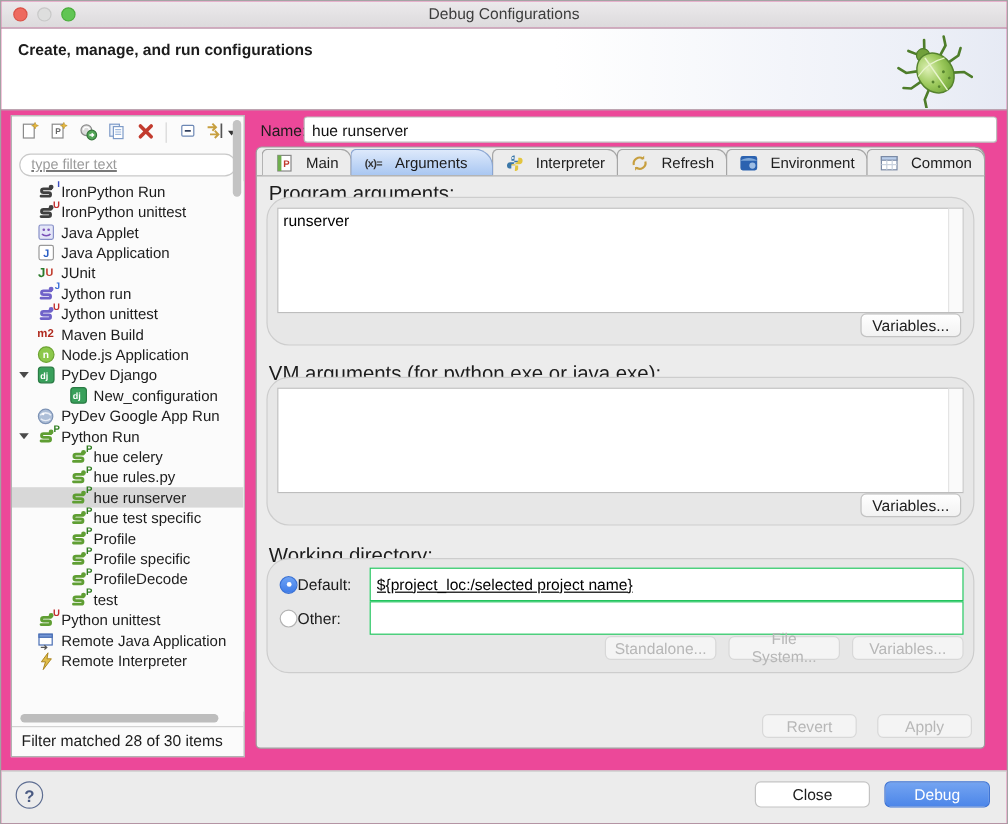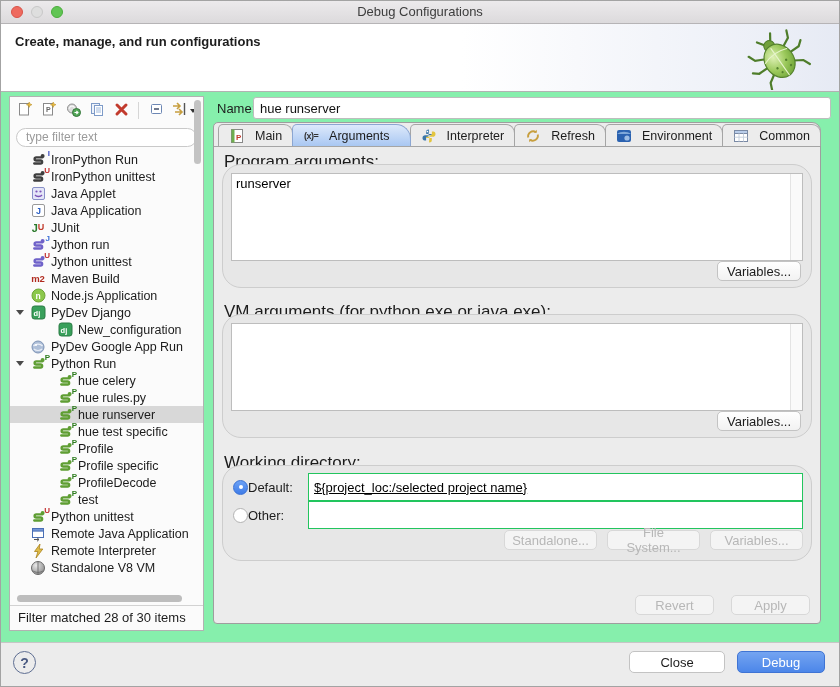--- a/index.html
+++ b/index.html
@@ -1,17 +1,17 @@
 <!DOCTYPE html>
 <html><head>
 <meta charset="utf-8">
 <style>
   html,body{margin:0;padding:0;background:#9b9b9b;}
   .window{position:relative;width:840px;height:687px;box-sizing:border-box;
-    border:1px solid #a3a3a3;background:#86efac;overflow:hidden;
+    border:1px solid #a3a3a3;background:#ec4899;overflow:hidden;
     font-family:"Liberation Sans",sans-serif;font-size:13px;color:#1c1c1c;}
   
   .titlebar{position:absolute;top:0;left:0;right:0;height:22px;
     background:linear-gradient(#eceaec,#dcdadc);border-bottom:1px solid #b6b4b6;
     text-align:center;line-height:22px;font-size:13px;color:#3d3d3d;}
   .lights{position:absolute;left:10px;top:5px;display:flex;gap:8px;}
   .light{width:12px;height:12px;border-radius:50%;box-sizing:border-box;}
   .light.red{background:#ee6a5f;border:1px solid #d95348;}
   .light.gray{background:#dedede;border:1px solid #c8c8c8;}
   .light.green{background:#61c554;border:1px solid #4aad3c;}
@@ -25,21 +25,21 @@
   .sidebar{position:absolute;left:8px;top:95px;width:195px;height:535px;
     background:#fbfbfb;border:1px solid #b2b2b2;box-sizing:border-box;}
   .toolbar{height:27px;display:flex;align-items:center;padding:0 5px;gap:4px;}
   .tbtn{width:20px;height:20px;display:flex;align-items:center;justify-content:center;position:relative;}
   .tsep{width:1px;height:17px;background:#d6d6d6;margin:0 3px;}
   .caret{width:0;height:0;border-left:3.5px solid transparent;border-right:3.5px solid transparent;
     border-top:4px solid #333;margin-left:1px;}
   .filterrow{height:26px;display:flex;align-items:center;justify-content:center;}
   .filterrow input{width:181px;height:19px;border:1px solid #c9c9c9;border-radius:10px;
     padding:0 9px;font:12px "Liberation Sans",sans-serif;background:#fff;color:#222;
-    box-sizing:border-box;outline:none;}
+    box-sizing:border-box;outline:none;text-decoration:underline;}
   .filterrow input::placeholder{color:#9b9b9b;}
   .tree{position:absolute;top:54px;left:0;right:0;height:442px;overflow:hidden;background:#fbfbfb;}
   .trow{height:17px;display:flex;align-items:center;position:relative;
     padding-left:20px;font-size:12.5px;white-space:nowrap;}
   .trow.lvl2{padding-left:47px;}
   .trow.selected{background:#d8d8d8;}
   .arrow{position:absolute;left:6px;top:6px;width:0;height:0;
     border-left:4px solid transparent;border-right:4px solid transparent;border-top:5px solid #4a4a4a;}
   .ticon{width:16px;height:16px;margin-right:5px;position:relative;flex:none;
     display:inline-flex;align-items:center;justify-content:center;}
@@ -427,35 +427,20 @@
           <span>Remote Java Application</span>
         </div>
         <div class="trow lvl1">
           <span class="ticon">
             <svg width="15" height="16" viewBox="0 0 15 16">
               <path d="M9 1 3.5 8.5h3.4L5 15l6.8-9H8.2z" fill="#e0bd4a" stroke="#a8821c" stroke-width="0.8"></path>
             </svg>
           </span>
           <span>Remote Interpreter</span>
         </div>
-        <div class="trow lvl1">
-          <span class="ticon">
-            <svg width="16" height="16" viewBox="0 0 16 16">
-              <defs>
-                <radialGradient id="v8g" cx="35%" cy="30%" r="80%">
-                  <stop offset="0" stop-color="#e8e8e8"></stop>
-                  <stop offset="1" stop-color="#8a8a8a"></stop>
-                </radialGradient>
-              </defs>
-              <circle cx="8" cy="8" r="6.5" fill="url(#v8g)" stroke="#6b6b6b"></circle>
-              <path d="M8 1.5v13M2.2 10.5c3.5 2.5 8 2.5 11.5 0" stroke="#6b6b6b" stroke-width="0.9" fill="none"></path>
-            </svg>
-          </span>
-          <span>Standalone V8 VM</span>
-        </div>
       </div>
     <div class="vthumb"></div>
     <div class="hthumb"></div>
     <div class="sbsep"></div>
     <div class="status">Filter matched 28 of 30 items</div>
   </div>
 
   <span class="namelabel">Name:</span>
   <input class="nameinput" value="hue runserver" style="">
 

